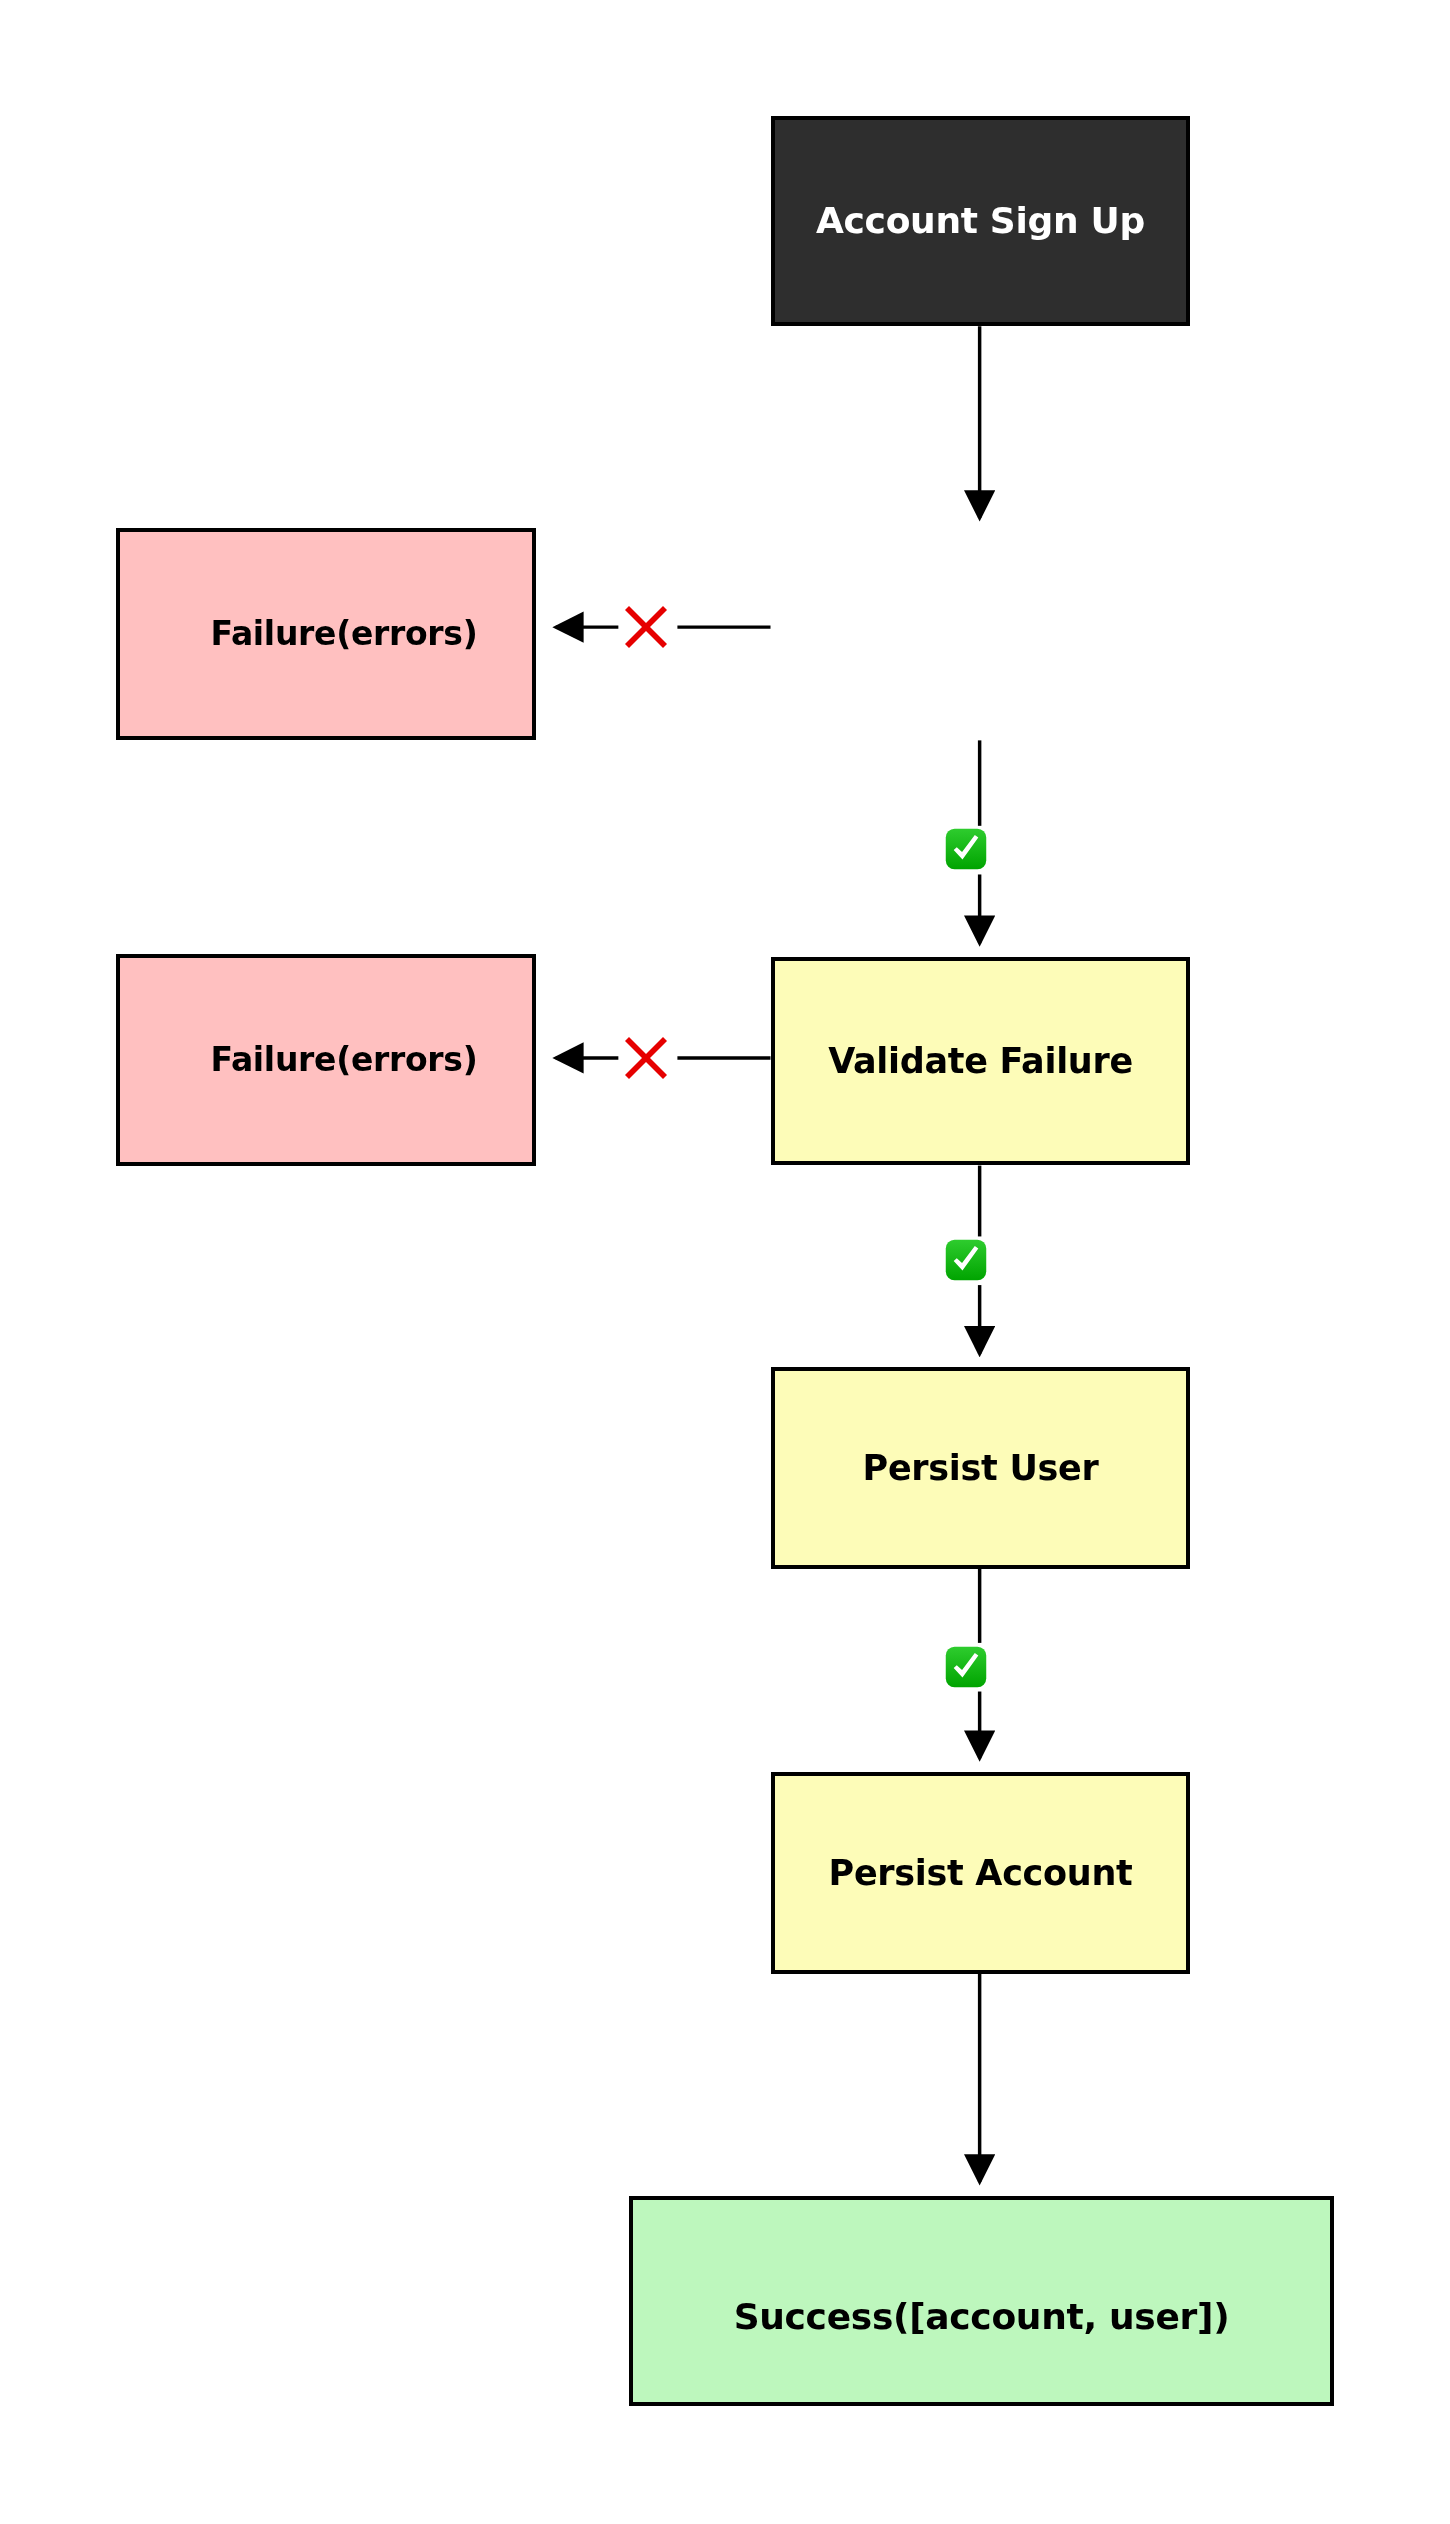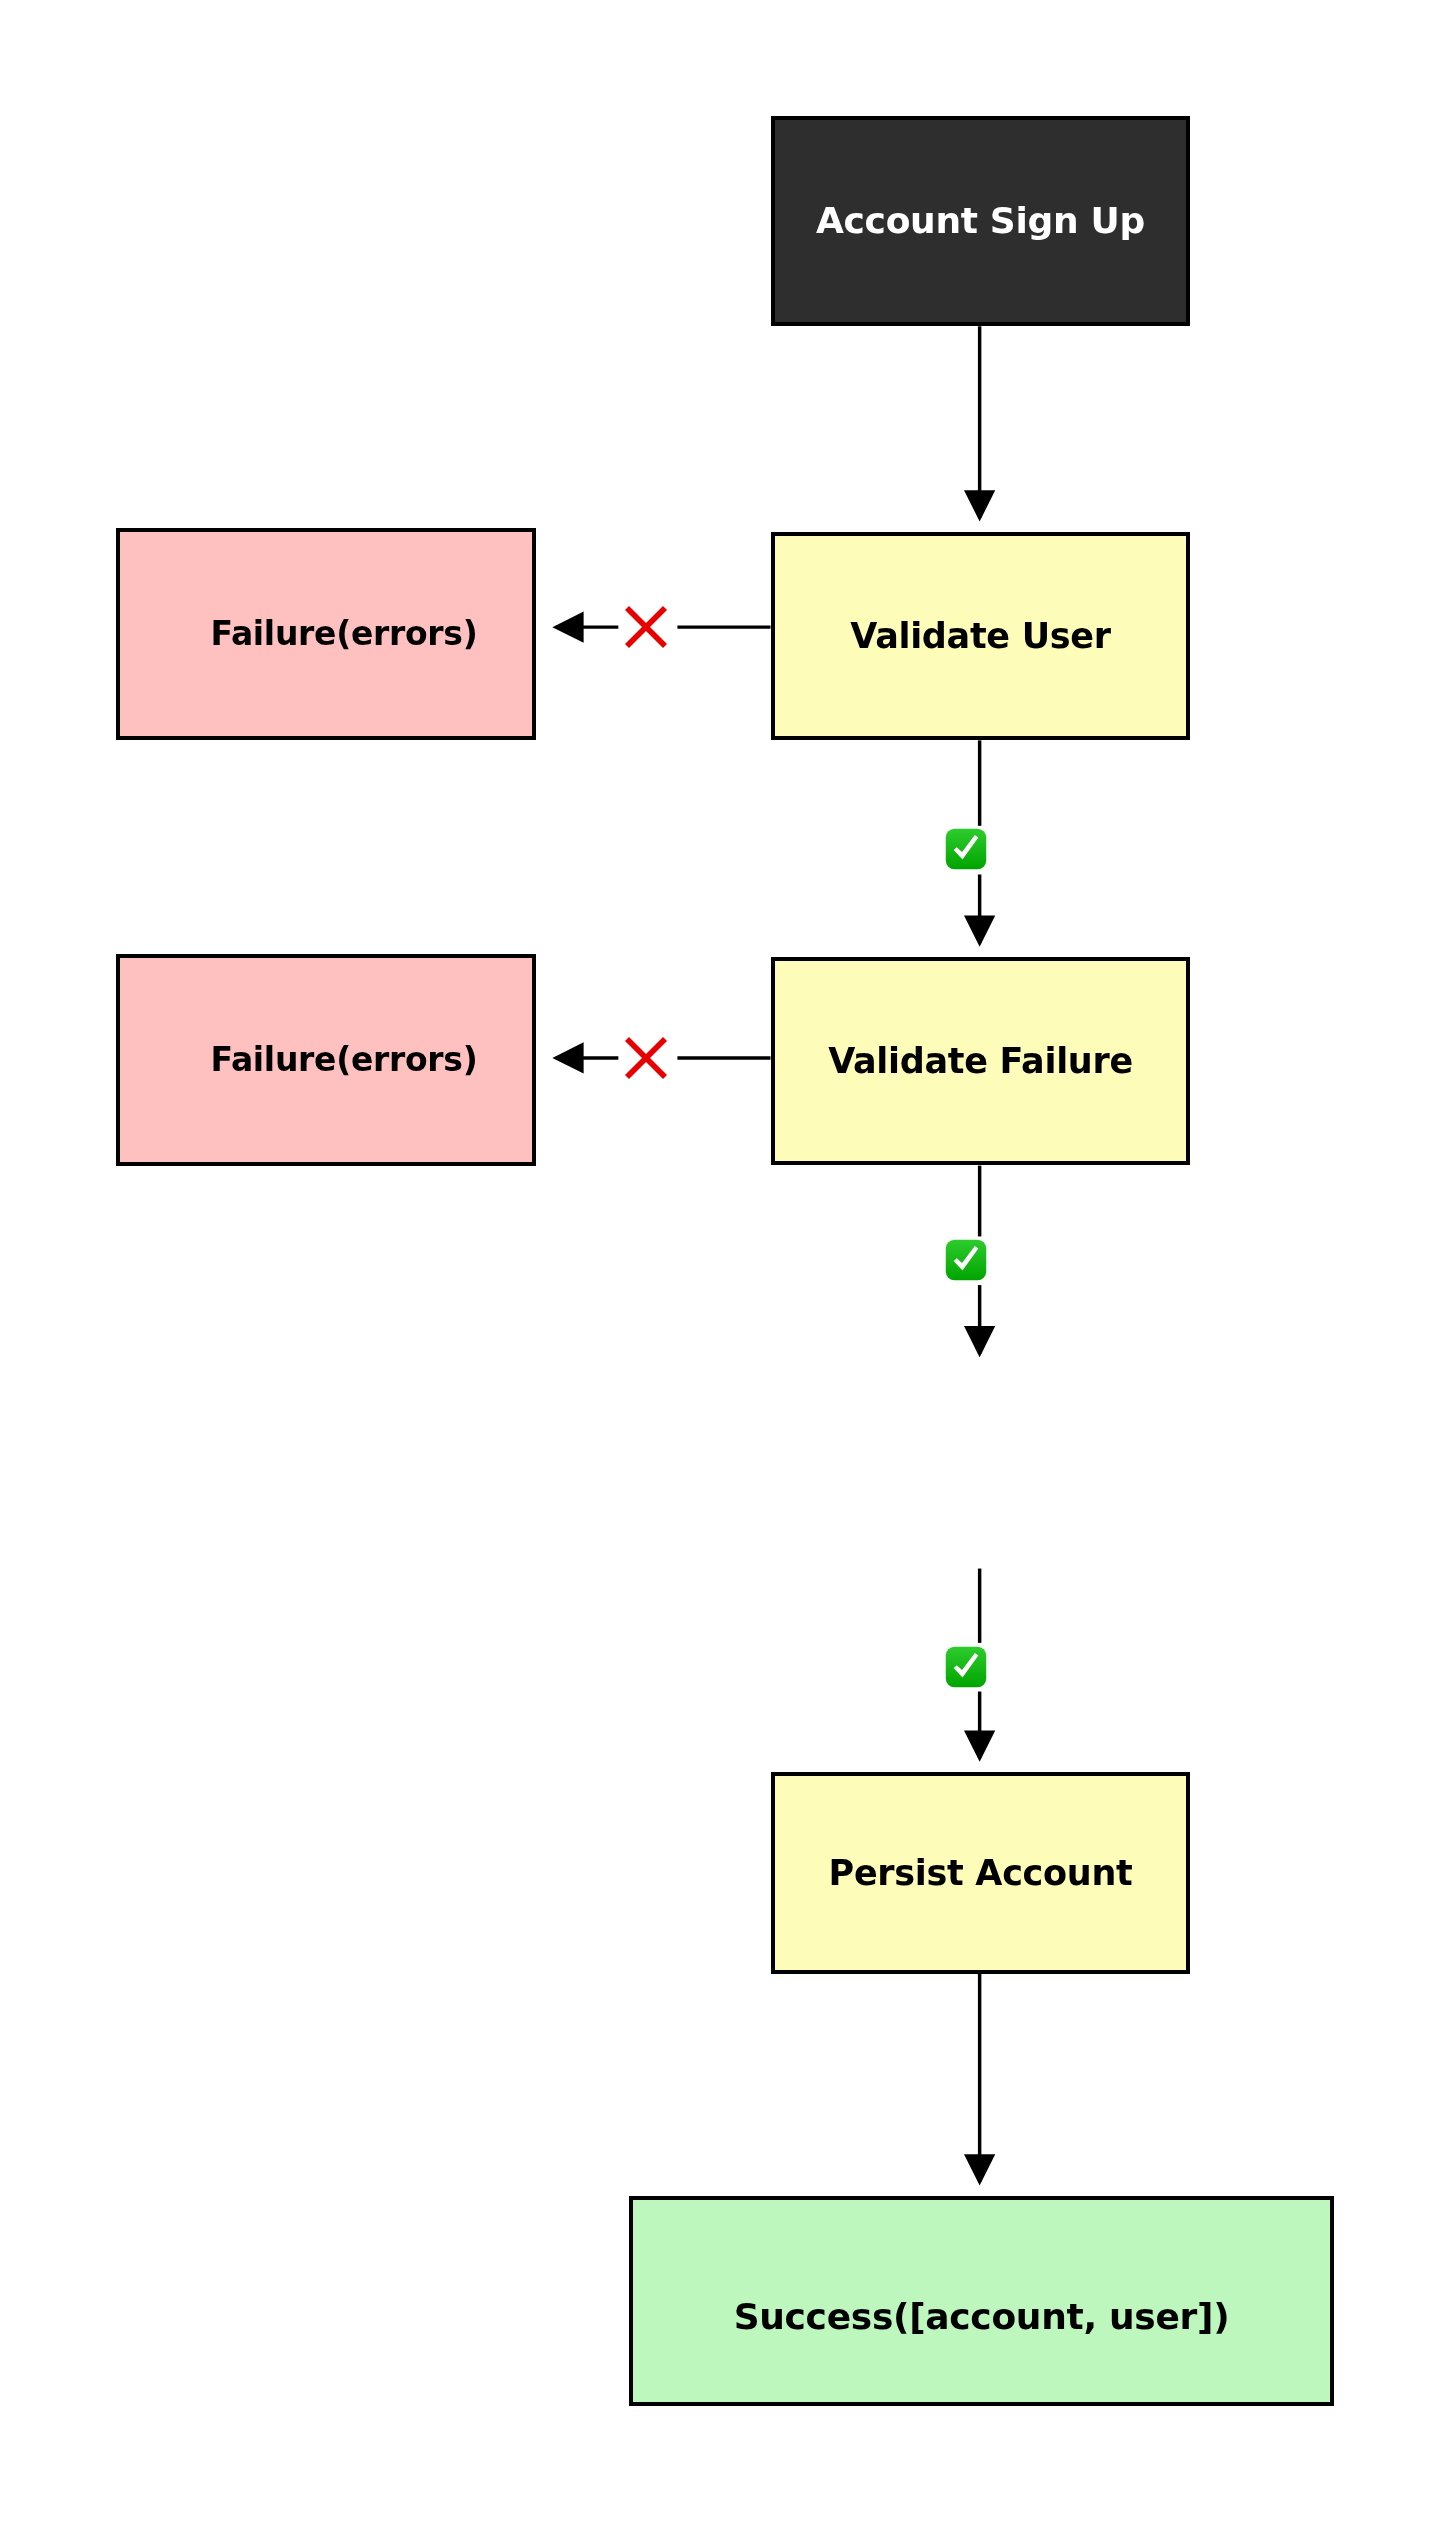--- a/index.html
+++ b/index.html
@@ -132,32 +132,32 @@
   </svg>
 
   <div class="node node-start" style="left:771px; top:116px; width:419px; height:210px;">
     <span class="node-label">Account Sign Up</span>
   </div>
 
   <div class="node node-failure" style="left:116px; top:528px; width:420px; height:212px;">
     <span class="node-label">Failure(errors)</span>
   </div>
 
-  <div class="node node-process" style="left:771px; top:532px; width:419px; height:208px;">
-    <span class="node-label">Validate User</span>
-  </div>
 
   <div class="node node-failure" style="left:116px; top:954px; width:420px; height:212px;">
     <span class="node-label">Failure(errors)</span>
   </div>
 
   <div class="node node-process" style="left:771px; top:957px; width:419px; height:208px;">
     <span class="node-label">Validate Failure</span>
   </div>
 
+  <div class="node node-process" style="left:771px; top:1367px; width:419px; height:202px;">
+    <span class="node-label">Persist User</span>
+  </div>
 
   <div class="node node-process" style="left:771px; top:1772px; width:419px; height:202px;align-items:center;">
     <span class="node-label">Persist Account</span>
   </div>
 
   <div class="node node-success" style="left:629px; top:2196px; width:705px; height:210px;">
     <span class="node-label">Success([account, user])</span>
   </div>
 
   <div class="edge-marker marker-cross" style="left:646px; top:627px;">

